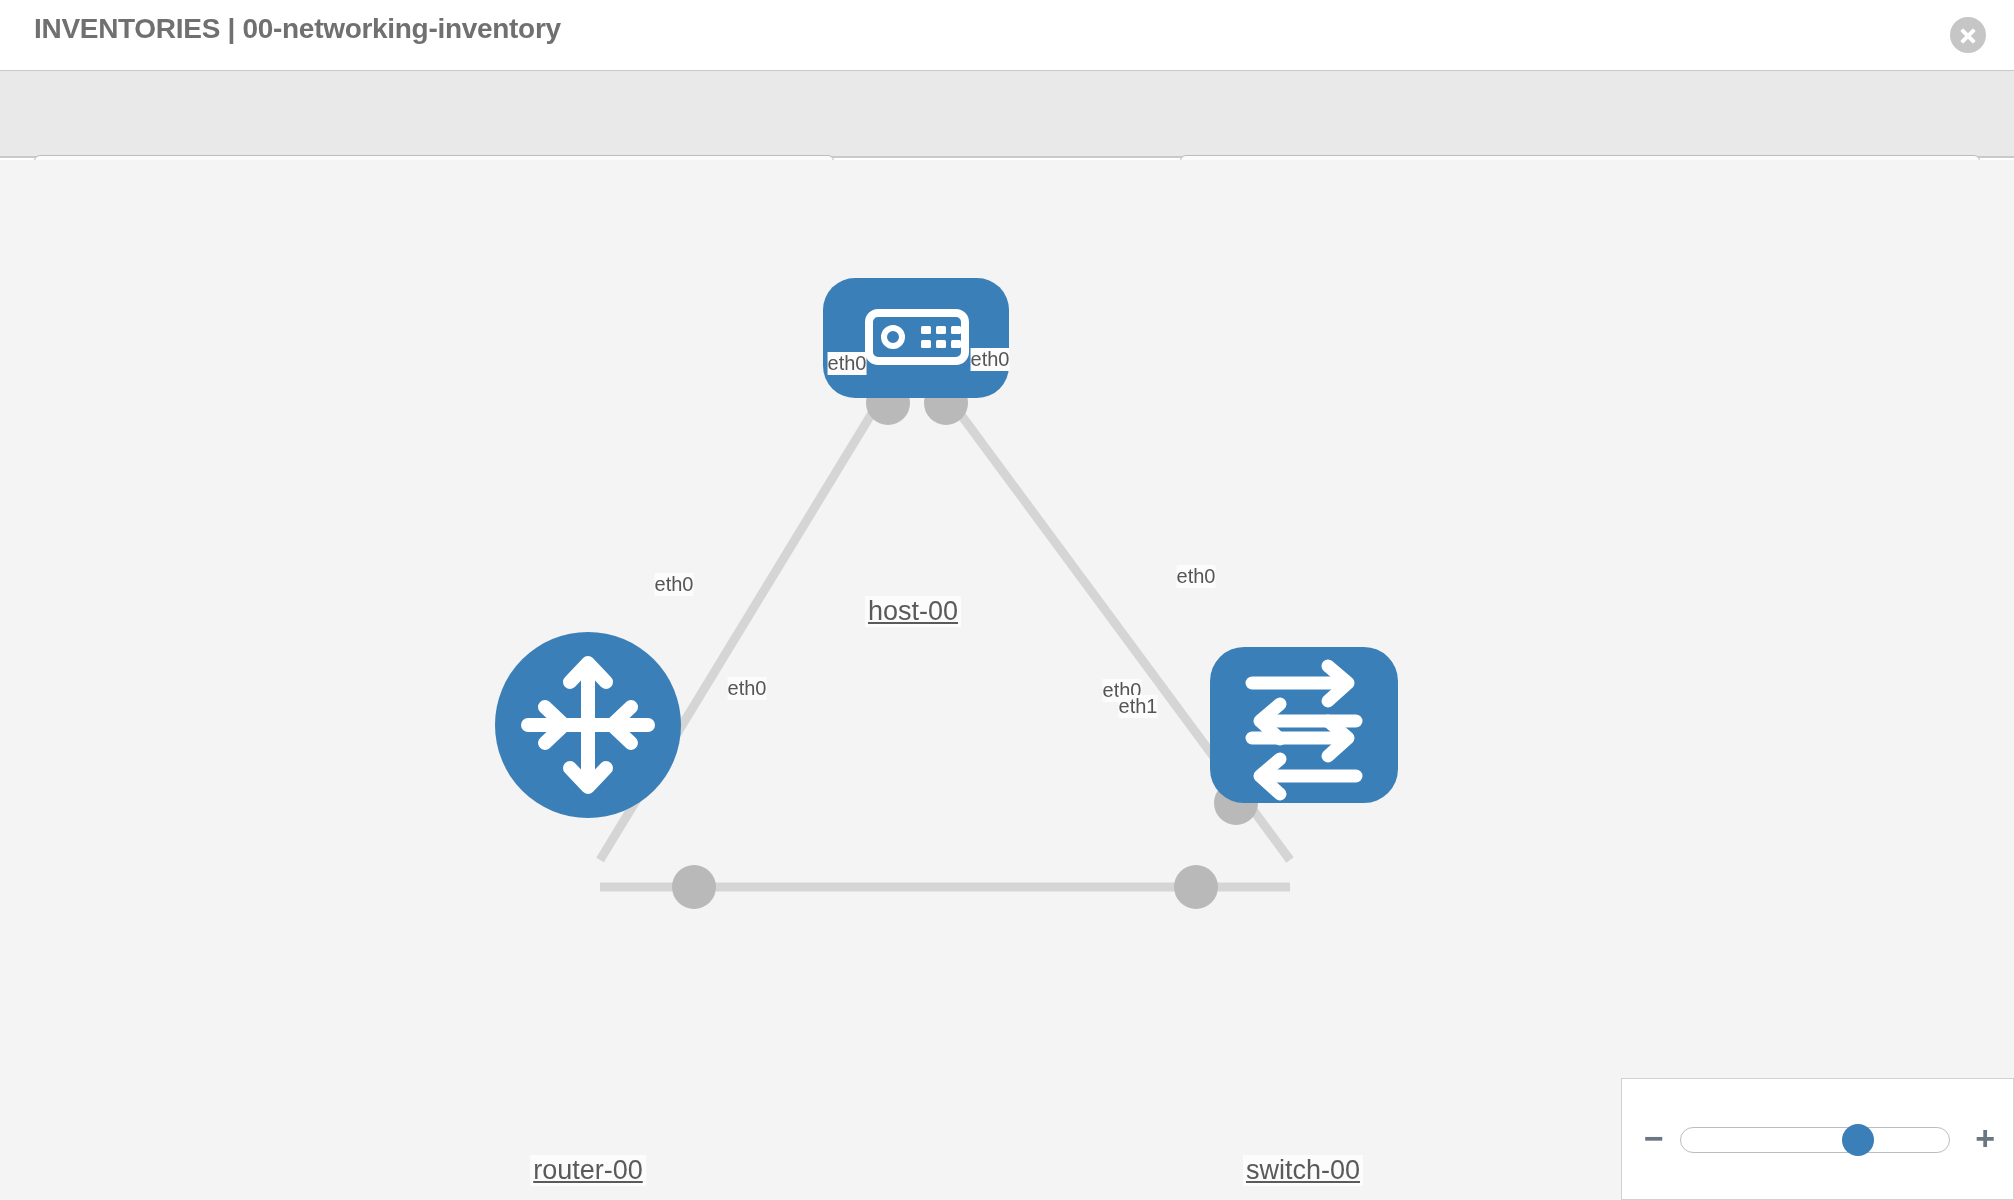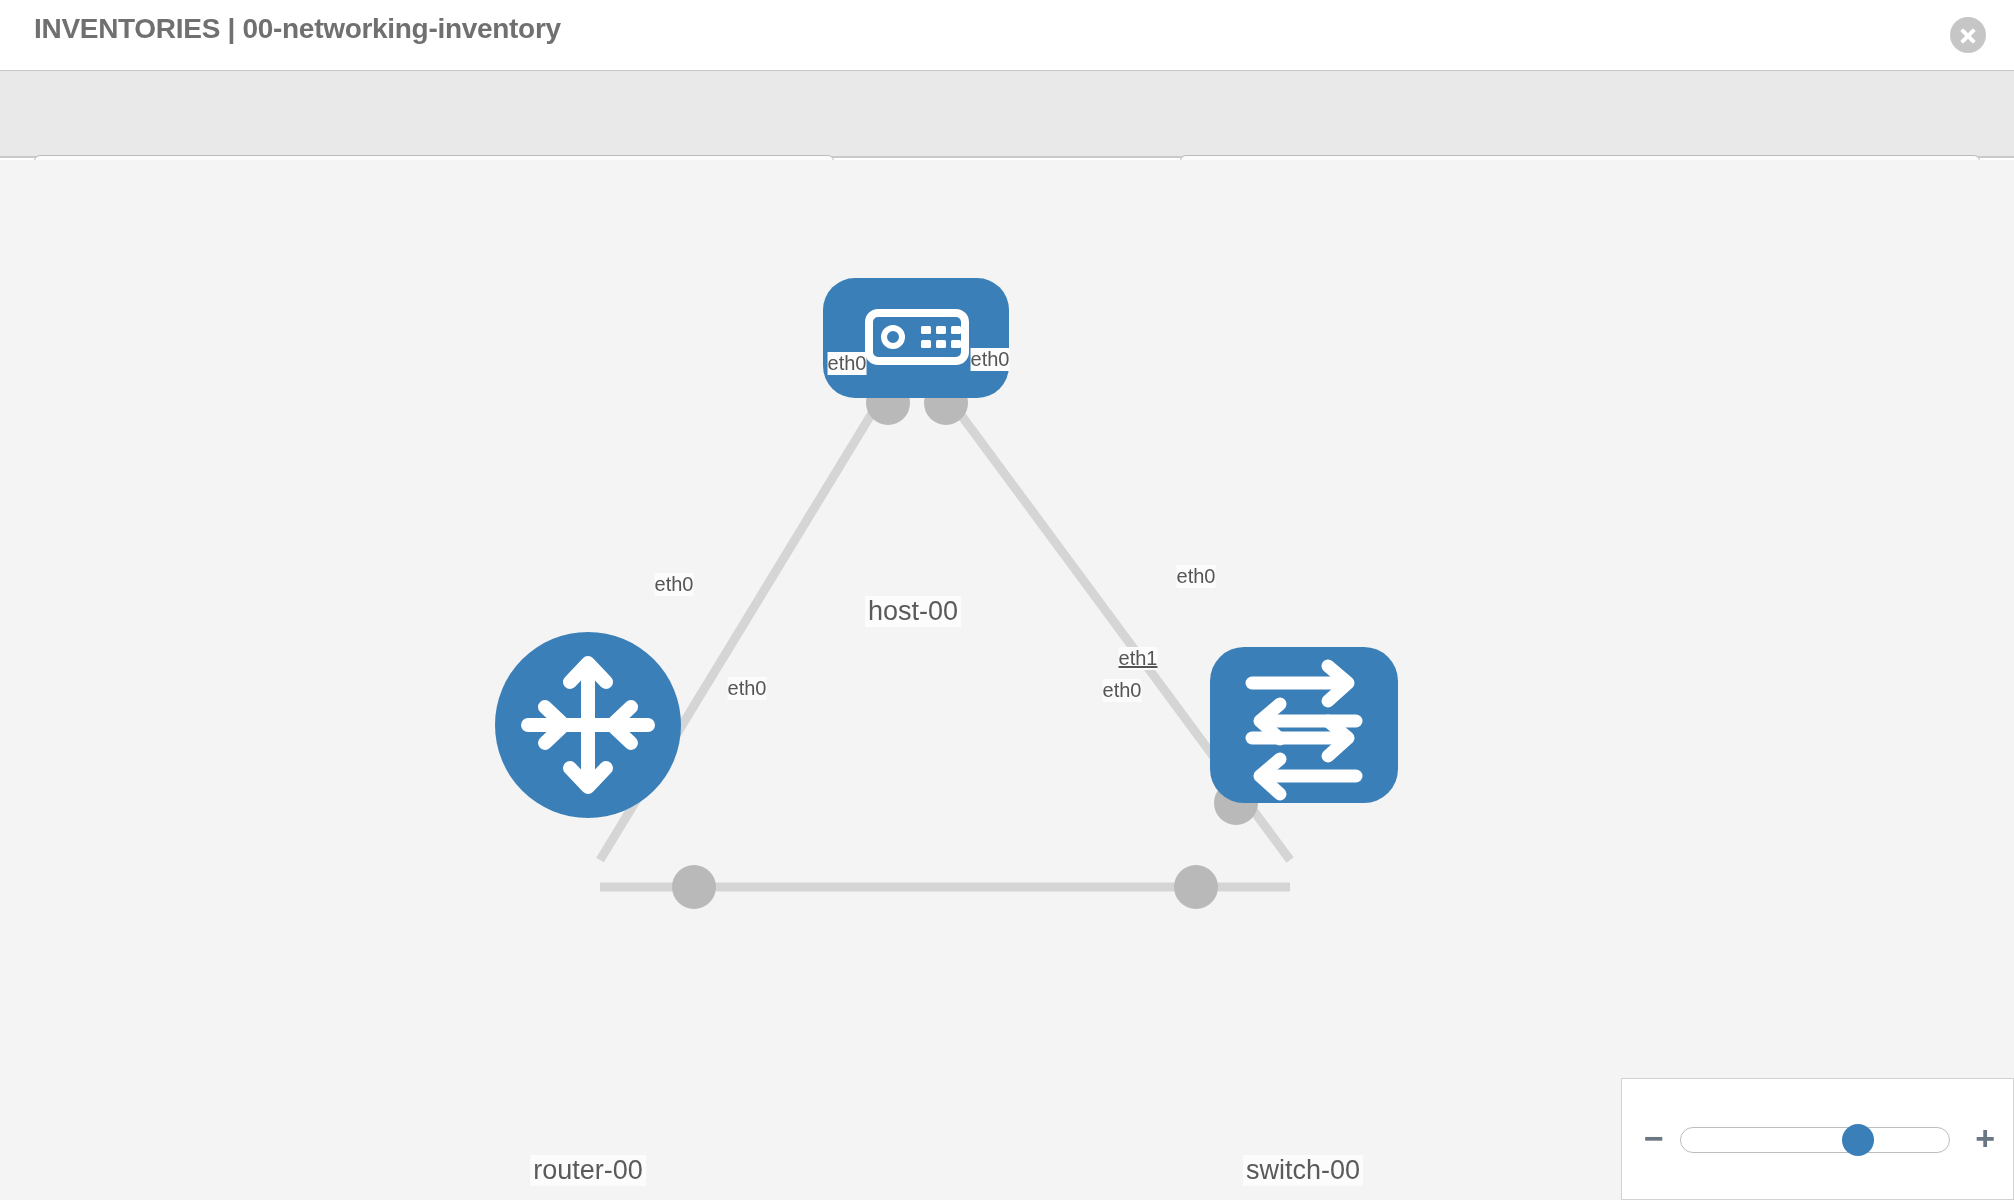--- a/index.html
+++ b/index.html
@@ -71,21 +71,21 @@
     position: absolute; left: 0; top: 160px;
     width: 2014px; height: 1040px; background: #f4f4f4;
     overflow: hidden;
   }
   .topology-svg { position: absolute; left: 0; top: 0; }
 
   
   .node-label {
     position: absolute; transform: translateX(-50%);
     font-size: 27px; color: #5a5a5a; background: #fcfcfc;
-    padding: 0 3px; white-space: nowrap;
+    padding: 0 3px; white-space: nowrap; text-decoration: underline;
   }
   .iface-label {
     position: absolute; transform: translateX(-50%);
     font-size: 20px; color: #555555; background: #fcfcfc;
     padding: 0 0; white-space: nowrap;
   }
 
   
   .zoom-panel {
     position: absolute; left: 1621px; top: 1078px;
@@ -210,21 +210,21 @@
         </g>
       </g>
     </svg>
 
     <span class="iface-label" style="left:847px;  top:192px;">eth0</span>
     <span class="iface-label" style="left:990px;  top:188px;">eth0</span>
     <span class="iface-label" style="left:674px;  top:413px;">eth0</span>
     <span class="iface-label" style="left:1196px; top:405px;">eth0</span>
     <span class="iface-label" style="left:747px;  top:517px;">eth0</span>
     <span class="iface-label" style="left:1122px; top:519px;">eth0</span>
-    <span class="iface-label" style="left:1138px; top:487px;text-decoration:underline;">eth1</span>
+    <span class="iface-label" style="left:1138px; top:535px;">eth1</span>
 
     <span class="node-label" style="left:913px;  top:436px;">host-00</span>
     <span class="node-label" style="left:588px;  top:995px;">router-00</span>
     <span class="node-label" style="left:1303px; top:995px;">switch-00</span>
 
   </div>
 
   <div class="zoom-panel">
     <div class="zoom-minus">−</div>
     <div class="zoom-track">

